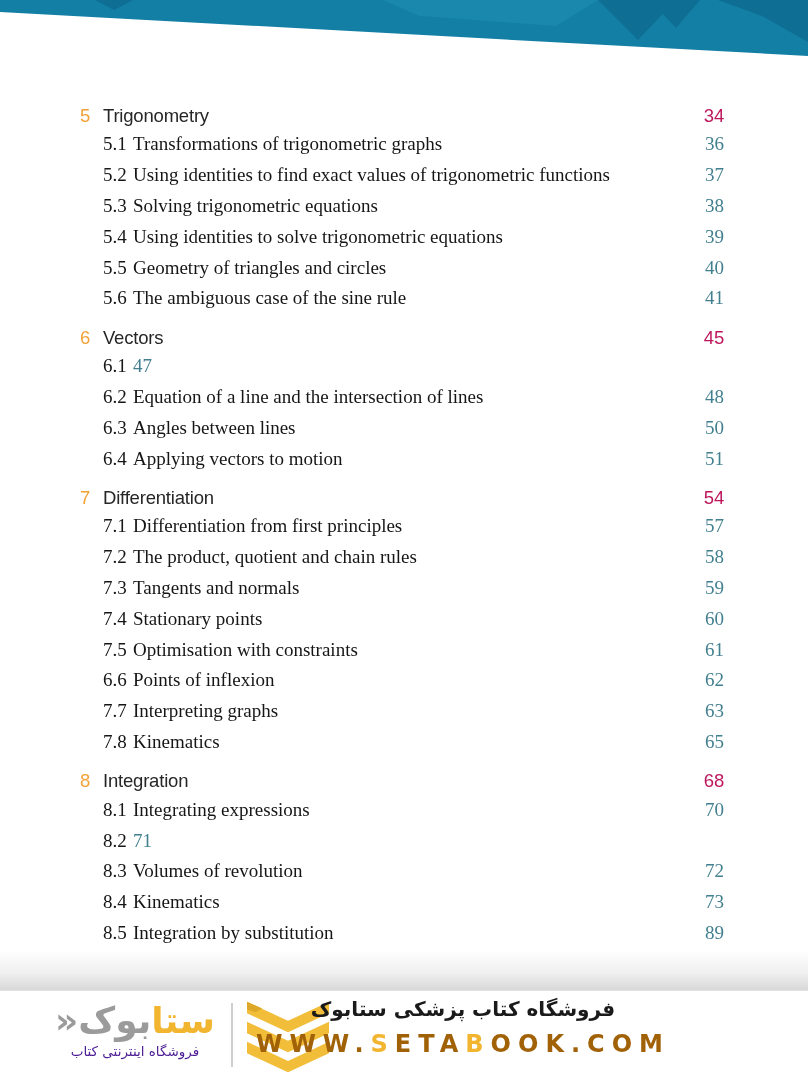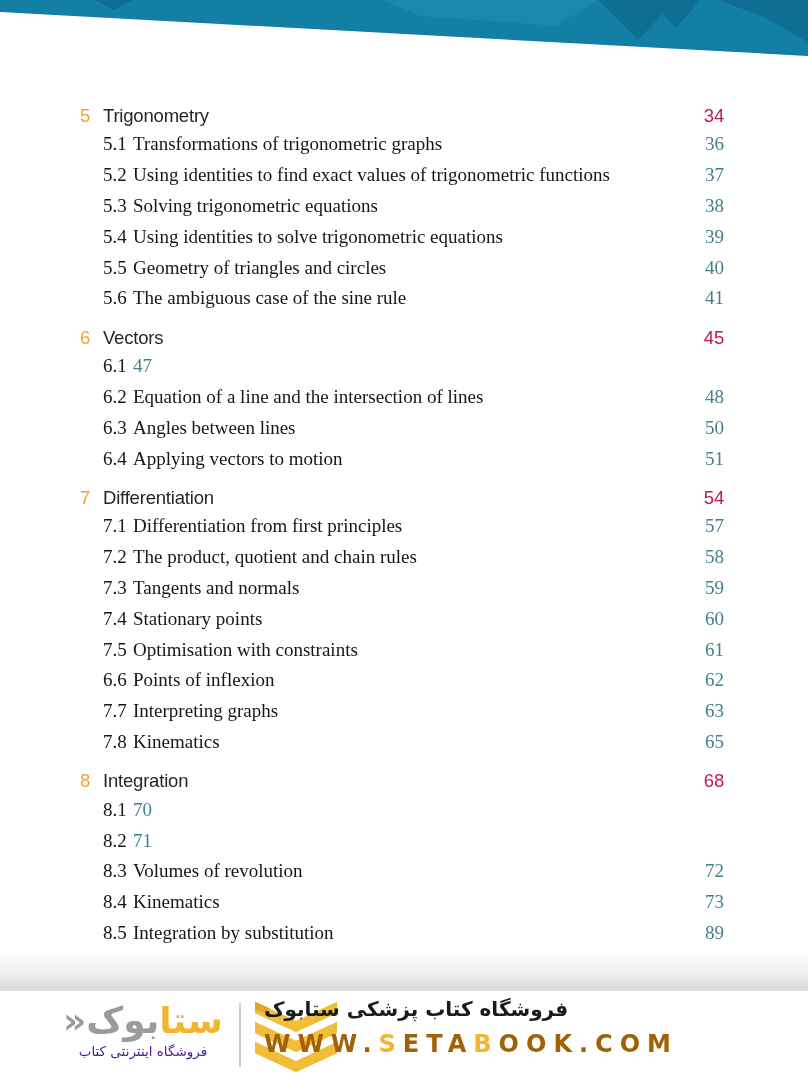--- a/index.html
+++ b/index.html
@@ -20,33 +20,33 @@
                font-family:"Liberation Serif","DejaVu Serif",serif;font-size:19px;color:#161616;}
   .sec-num{width:30px;}
   .sec-title{flex:1;}
   .sec-page{color:#43808f;font-family:Liberation Serif, serif;}
 
   
   .page-shadow{position:absolute;left:0;top:950px;width:808px;height:41px;
     background:linear-gradient(to bottom,rgba(0,0,0,0) 0%,rgba(0,0,0,0.06) 55%,rgba(0,0,0,0.15) 96%,rgba(0,0,0,0.10) 100%);}
 
   
-  .footer{position:absolute;left:8px;top:991px;width:708px;height:89px;background:#ffffff;}
+  .footer{position:absolute;left:0;top:991px;width:708px;height:89px;background:#ffffff;}
   .logo-block{position:absolute;left:55px;top:10px;display:flex;align-items:flex-start;}
   .wordmark-wrap{text-align:center;}
   .wordmark{direction:rtl;font-family:"DejaVu Sans",sans-serif;font-weight:bold;
             font-size:36px;line-height:40px;white-space:nowrap;}
   .wm-yellow{color:#f2b52f;}
   .wm-gray{color:#9b9b9b;}
   .logo-tagline{font-family:"DejaVu Sans",sans-serif;font-size:13.5px;color:#4c1d95;
                 direction:rtl;margin-top:2px;white-space:nowrap;}
   .logo-sep{width:2px;height:64px;background:#cfcfcf;margin:2px 14px 0 16px;}
   .chevrons{margin-top:0px;}
 
-  .footer-right{position:absolute;right:38px;top:6px;text-align:left;}
+  .footer-right{position:absolute;right:38px;top:6px;text-align:center;}
   .store-name-fa{font-family:"DejaVu Sans",sans-serif;font-weight:bold;font-size:20px;
                  color:#1a1a1a;direction:rtl;white-space:nowrap;}
   .website{font-family:"DejaVu Sans",sans-serif;font-weight:bold;font-size:24px;
            letter-spacing:7px;color:#1a1a1a;margin-top:9px;white-space:nowrap;}
   .website .seg-yellow{color:#f2b52f;}
   .website .seg-dark{color:#a16207;}
 </style>
 </head>
 <body>
 
@@ -173,20 +173,21 @@
         </div>
       </div>
       <div class="chapter">
         <div class="chapter-head">
           <span class="ch-num">8</span>
           <span class="ch-title">Integration</span>
           <span class="ch-page">68</span>
         </div>
         <div class="section-row">
           <span class="sec-num">8.1</span>
+          <span class="sec-title">Integrating expressions</span>
           <span class="sec-page">70</span>
         </div>
         <div class="section-row">
           <span class="sec-num">8.2</span>
           <span class="sec-page">71</span>
         </div>
         <div class="section-row">
           <span class="sec-num">8.3</span>
           <span class="sec-title">Volumes of revolution</span>
           <span class="sec-page">72</span>

